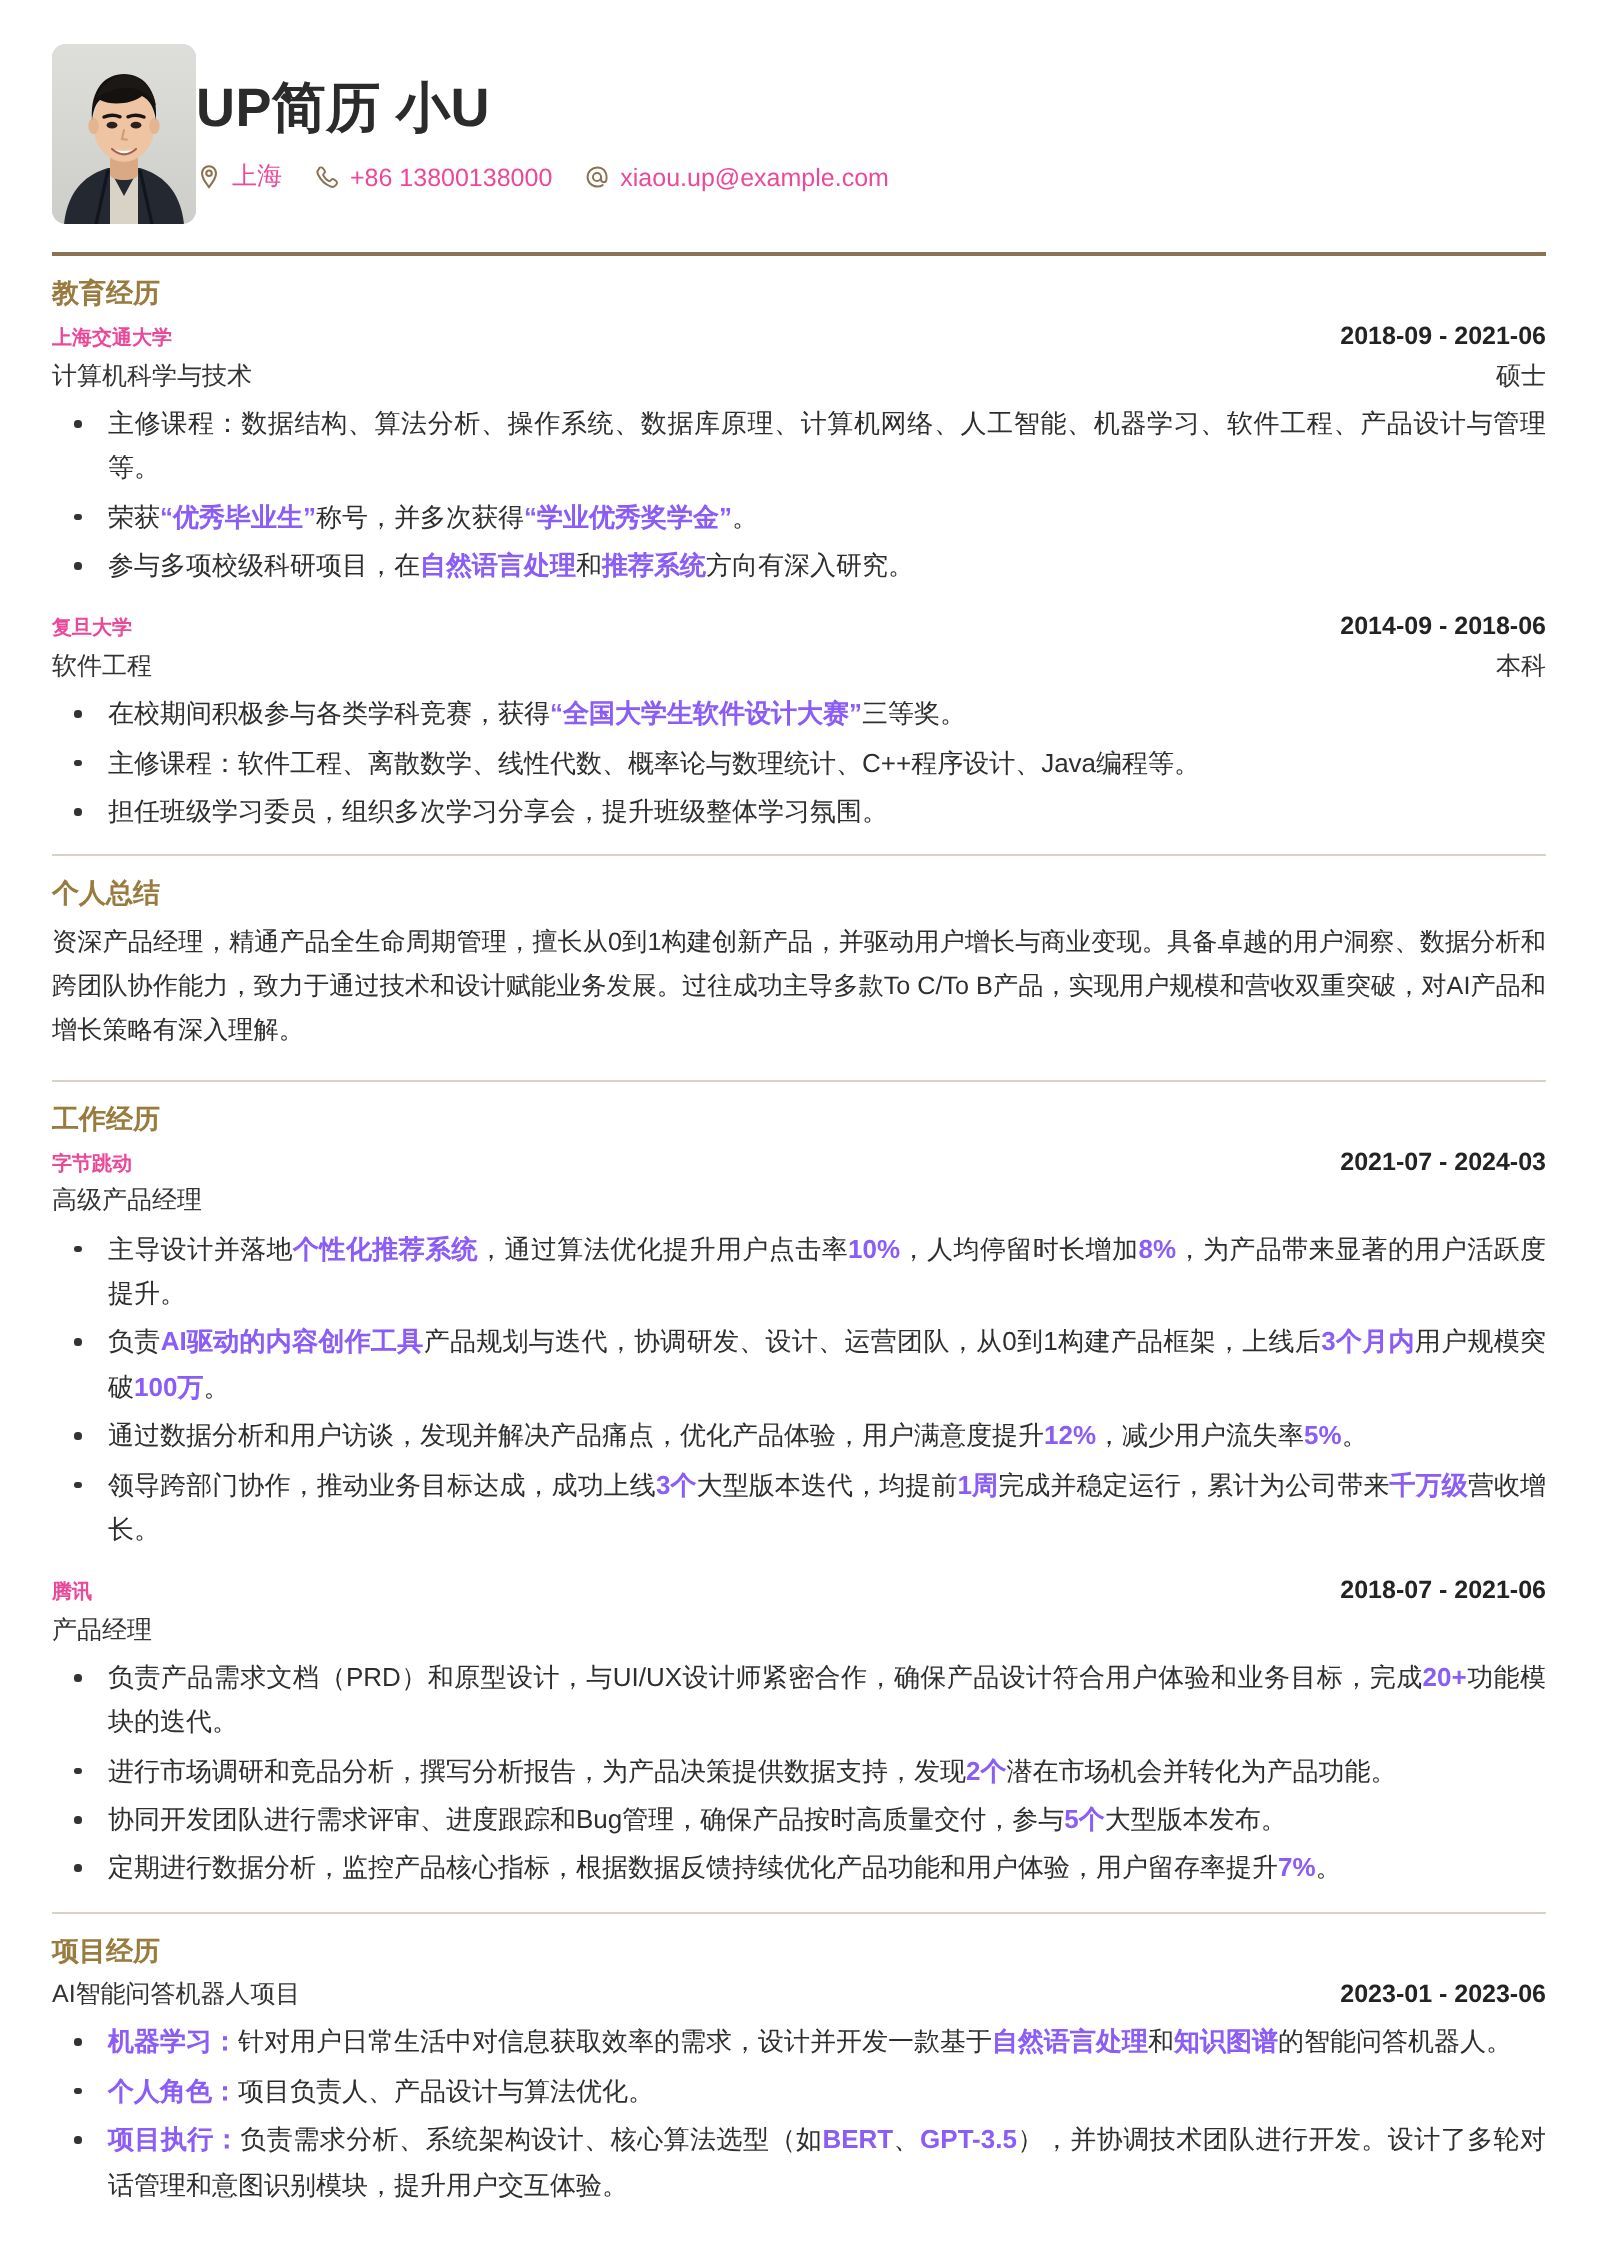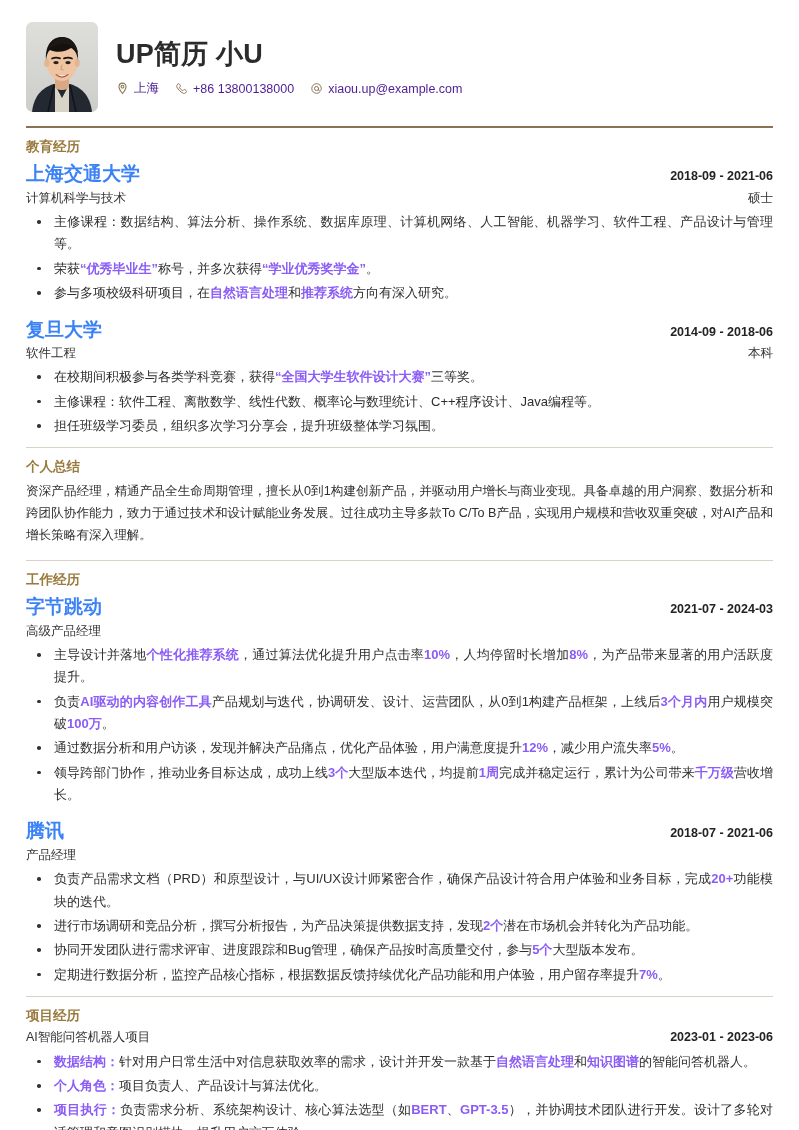--- a/index.html
+++ b/index.html
@@ -15,21 +15,20 @@
     background: #ffffff;
     padding: 22px 26px 10px 26px;
     position: relative;
     overflow: hidden;
   }
 
   
   .header {
     display: flex;
     align-items: center;
-    gap: 18px;
     padding-bottom: 14px;
   }
   .photo-wrap {
     width: 72px;
     height: 90px;
     border-radius: 7px;
     overflow: hidden;
     flex: 0 0 auto;
     background: #d8d8d6;
     position: relative;
@@ -43,21 +42,21 @@
     letter-spacing: 0.2px;
     line-height: 1.15;
   }
   .contact-row {
     margin-top: 10px;
     display: flex;
     align-items: center;
     gap: 7px;
     flex-wrap: wrap;
     font-size: 12.5px;
-    color: #4c1d95;
+    color: #ec4899;
   }
   .contact-item {
     display: inline-flex;
     align-items: center;
     gap: 5px;
     margin-right: 9px;
   }
   .cicon { width: 13px; height: 13px; display: inline-block; flex: 0 0 auto; }
   .cicon svg { display: block; width: 13px; height: 13px; }
 
@@ -81,23 +80,23 @@
 
   
   .entry { margin-bottom: 4px; }
   .entry-row {
     display: flex;
     justify-content: space-between;
     align-items: baseline;
     line-height: 1.55;
   }
   .entry-primary {
-    font-size: 19px;
+    font-size: 10px;
     font-weight: 700;
-    color: #3b82f6;
+    color: #ec4899;
   }
   .entry-date {
     font-size: 12.5px;
     font-weight: 700;
     color: #232323;
     white-space: nowrap;
   }
   .entry-secondary {
     font-size: 12.5px;
     font-weight: 400;
@@ -330,21 +329,21 @@
   <hr class="divider thin">
   <div class="section">
     <div class="section-title">项目经历</div>
 
     <div class="entry">
       <div class="entry-row">
         <span class="entry-secondary">AI智能问答机器人项目</span>
         <span class="entry-date">2023-01 - 2023-06</span>
       </div>
       <ul class="bullets">
-        <li><span class="b">数据结构：</span>针对用户日常生活中对信息获取效率的需求，设计并开发一款基于<span class="b">自然语言处理</span>和<span class="b">知识图谱</span>的智能问答机器人。</li>
+        <li><span class="b">机器学习：</span>针对用户日常生活中对信息获取效率的需求，设计并开发一款基于<span class="b">自然语言处理</span>和<span class="b">知识图谱</span>的智能问答机器人。</li>
         <li><span class="b">个人角色：</span>项目负责人、产品设计与算法优化。</li>
         <li><span class="b">项目执行：</span>负责需求分析、系统架构设计、核心算法选型（如<span class="b">BERT</span>、<span class="b">GPT-3.5</span>），并协调技术团队进行开发。设计了多轮对话管理和意图识别模块，提升用户交互体验。</li>
 
       </ul>
     </div>
   </div>
 
 </div>
 
 </body></html>

